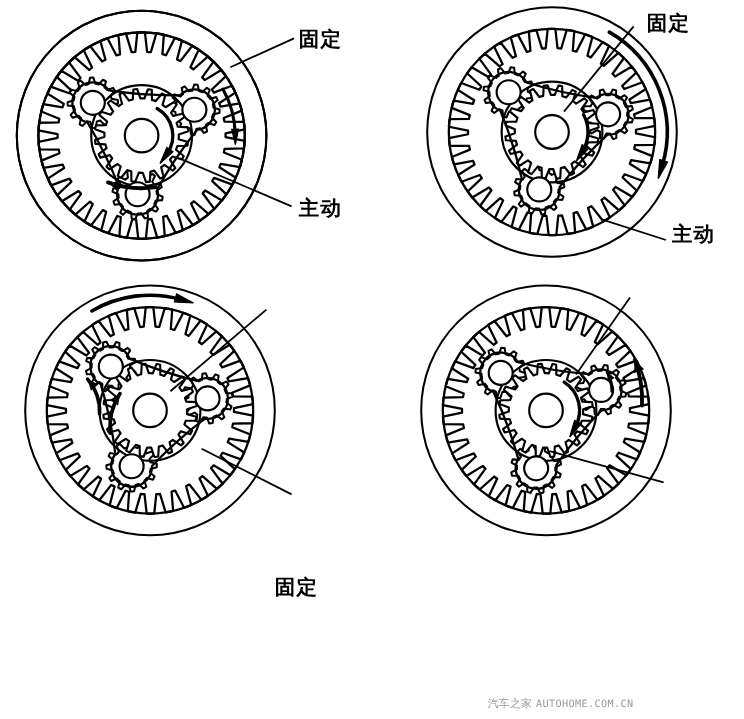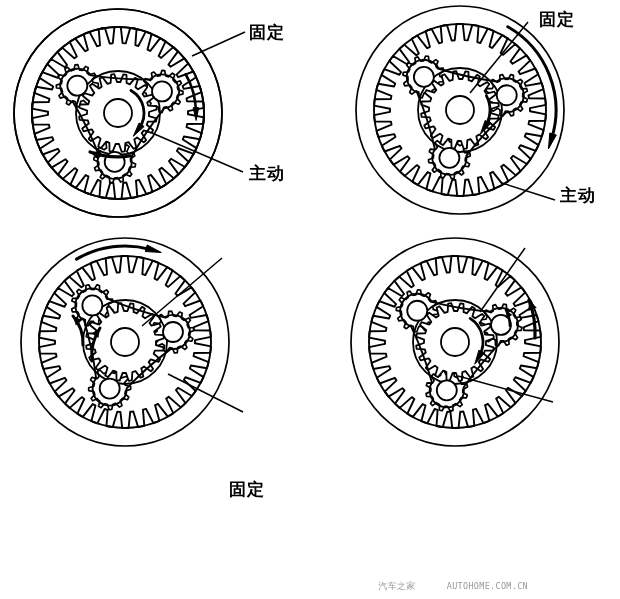--- a/index.html
+++ b/index.html
@@ -55,21 +55,21 @@
   .watermark {
     position: absolute;
     right: 8px;
     top: 580px;
     font-size: 9px;
     color: #9a9a9a;
     white-space: nowrap;
     font-family: "DejaVu Sans", "Liberation Sans", sans-serif;
     letter-spacing: 0.3px;
   }
-  .wm-en { font-family: "DejaVu Sans Mono", "Liberation Mono", monospace; font-size: 8.5px; margin-left: 28px; }
+  .wm-en { font-family: "DejaVu Sans Mono", "Liberation Mono", monospace; font-size: 8.5px; }
 </style>
 </head>
 <body>
 
 <div id="stage">
 
   <div class="panel" style="left:0px;top:0px;">
     <svg width="310" height="230" viewBox="0 0 310 230">
       <g fill="none" stroke="#000" stroke-width="1.6" stroke-linecap="round" stroke-linejoin="round">
 

